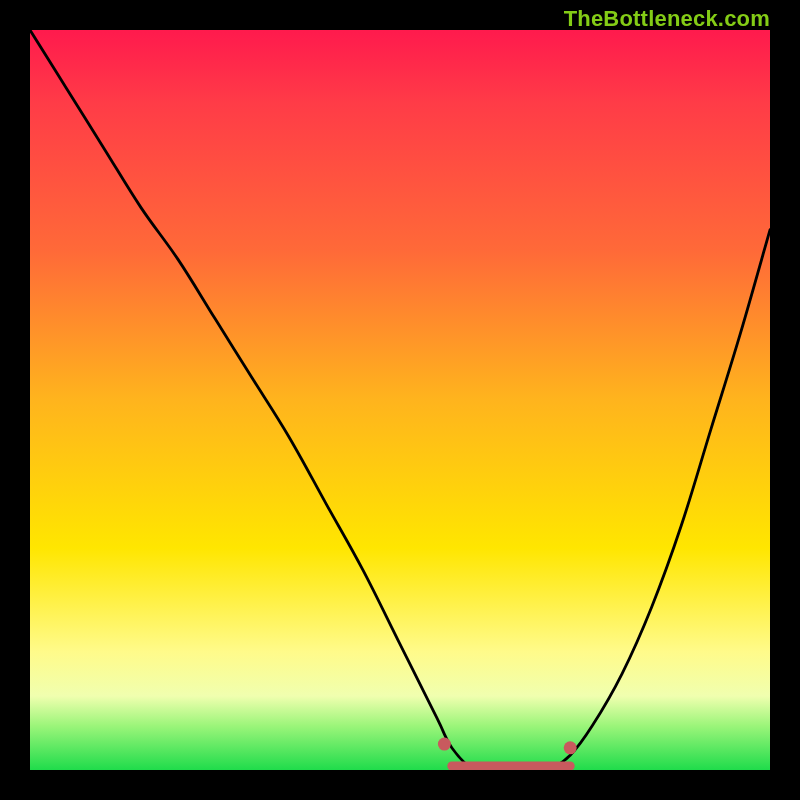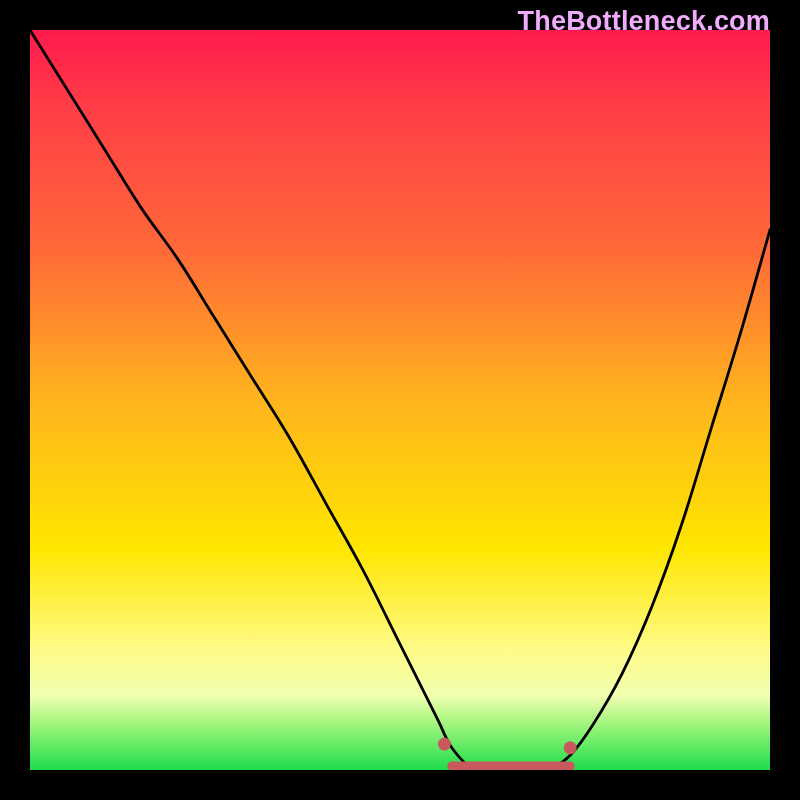--- a/index.html
+++ b/index.html
@@ -41,23 +41,23 @@
     left: 0;
     top: 0;
     width: 740px;
     height: 740px;
     display: block;
   }
   .watermark {
     position: absolute;
     top: 6px;
     right: 30px;
-    color: #f0abfc;
+    color: #84cc16;
     font-family: Arial, Helvetica, sans-serif;
-    font-size: 27px;
+    font-size: 22px;
     font-weight: 600;
     letter-spacing: 0.2px;
     user-select: none;
   }
 </style>
 </head>
 <body>
 
 <div class="frame">
 

